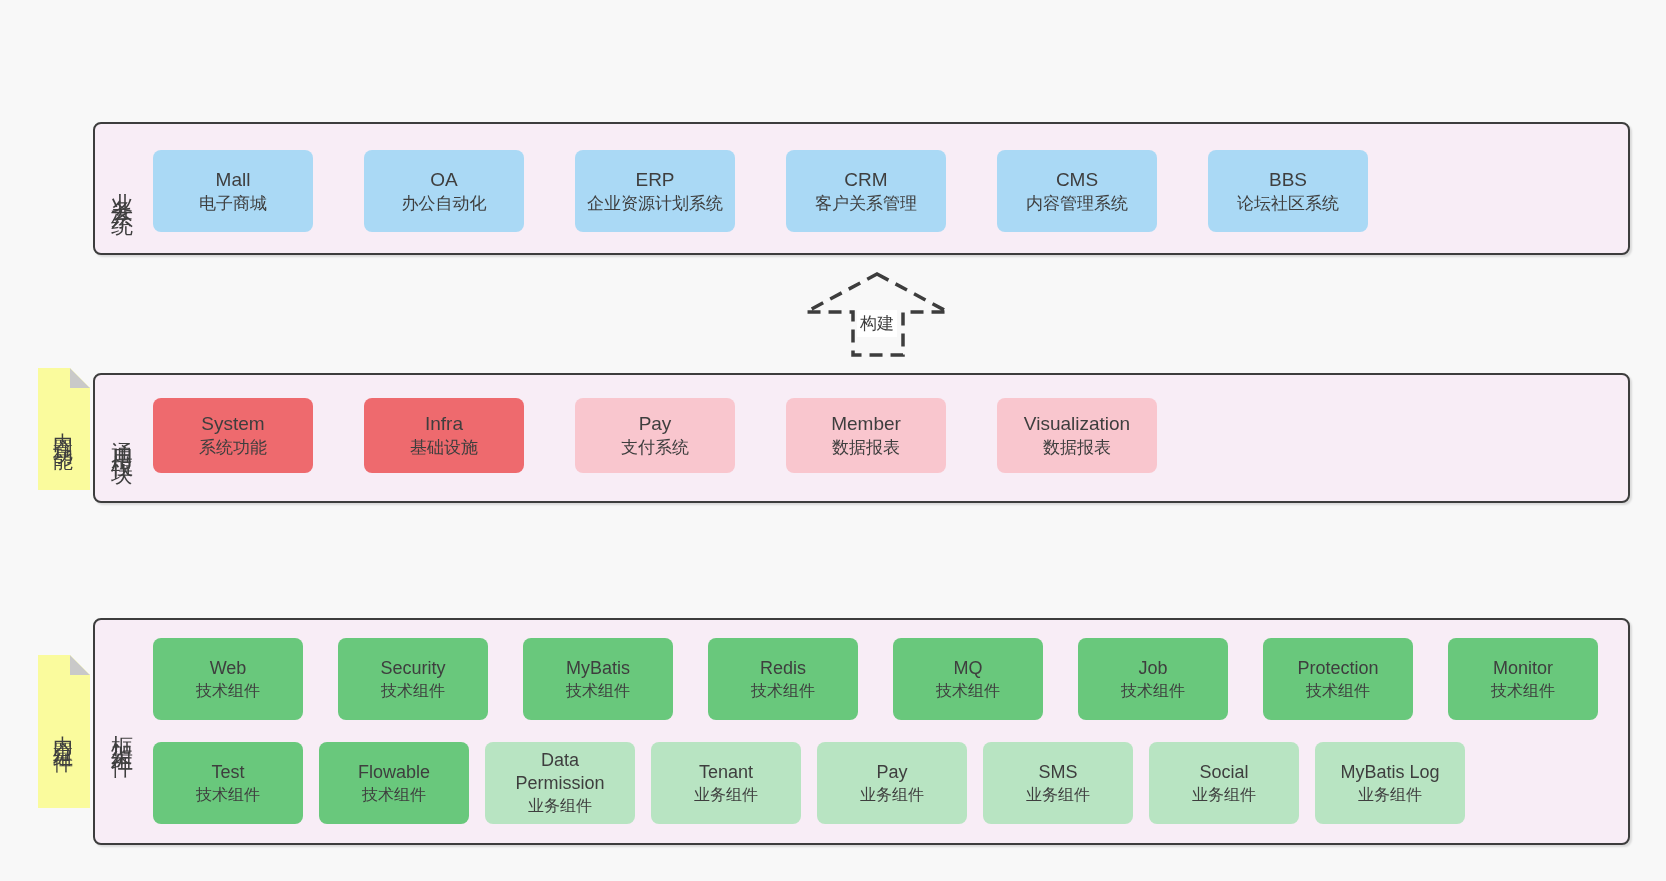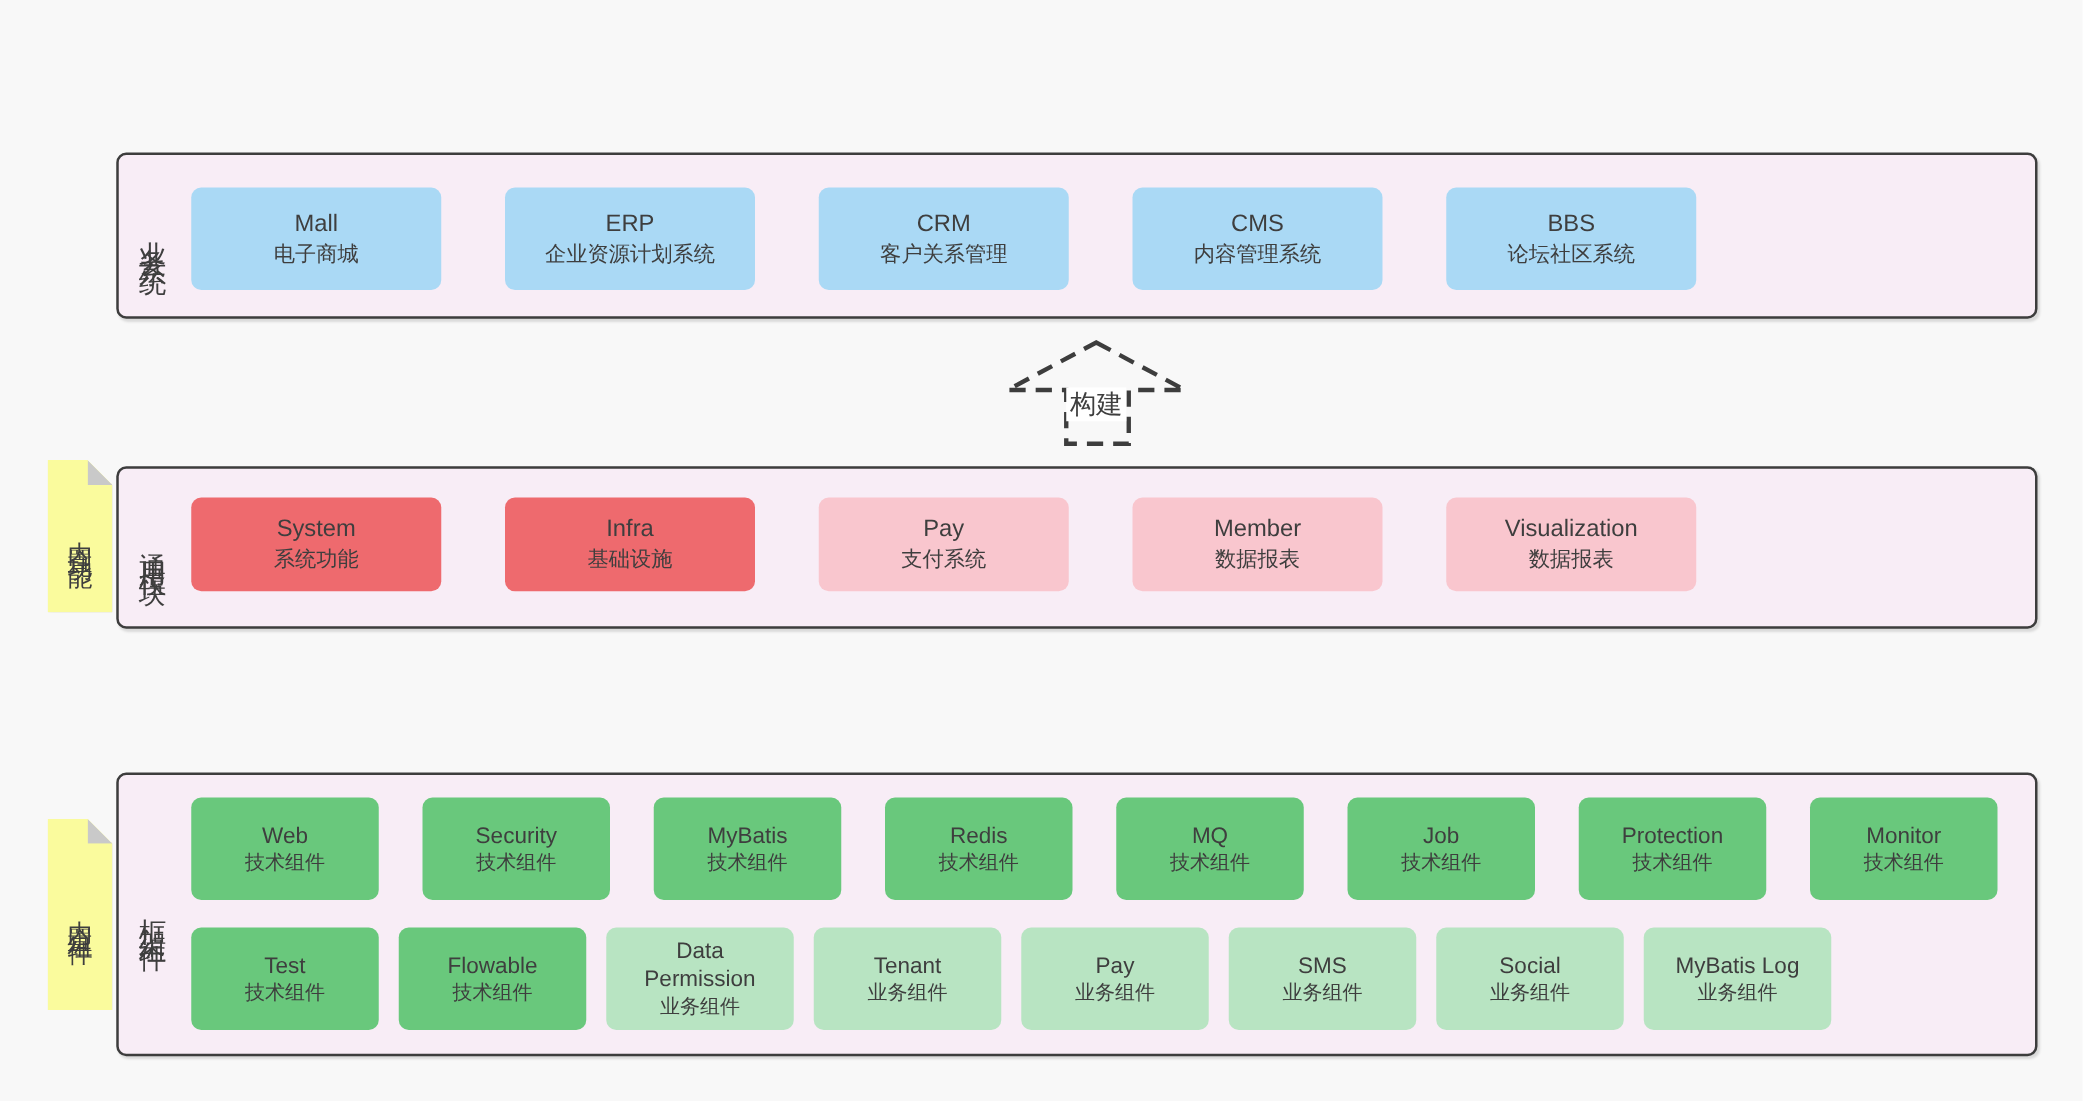--- a/index.html
+++ b/index.html
@@ -41,42 +41,42 @@
   .panel-modules  .row{top:23px;}
   .panel-framework .row.r1{top:18px;}
   .panel-framework .row.r2{top:122px;gap:16px;}
   .box{
     border-radius:8px;
     display:flex;flex-direction:column;
     align-items:center;justify-content:center;
     text-align:center;
     color:var(--text);
   }
-  .row-wide .box{width:200px;height:75px;}
+  .row-wide .box{width:160px;height:75px;}
   .panel-business .row-wide .box{height:82px;}
   .row-narrow .box{width:150px;height:82px;padding:0 2px;box-sizing:border-box;}
   .box-title{font-size:19px;line-height:25px;}
   .box-sub{font-size:17px;line-height:24px;}
   .row-narrow .box-title{font-size:18px;line-height:23px;max-width:118px;}
   .row-narrow .box-sub{font-size:16px;line-height:22px;}
   .v-blue{background:var(--blue);}
   .v-red{background:var(--red);}
   .v-pink{background:var(--pink);}
   .v-green{background:var(--green);}
   .v-green_light{background:var(--green_light);}
   
   .arrow{position:absolute;width:146px;height:86px;}
   .arrow-build{left:804px;top:271px;}
   .arrow-implement{left:819px;top:517px;}
   .arrow svg{position:absolute;left:0;top:0;}
   .arrow-label{
     position:absolute;left:50%;top:39px;
     transform:translateX(-50%);
     background:var(--label_bg);
-    font-size:21px;line-height:27px;
+    font-size:17px;line-height:27px;
     padding:0 3px;
     color:var(--text);
     white-space:nowrap;
   }
   
   .sticky{
     position:absolute;left:38px;width:52px;
     background:var(--sticky);
     box-shadow:1px 1px 3px rgba(0,0,0,0.2);
     clip-path:polygon(0 0,calc(100% - 20px) 0,100% 20px,100% 100%,0 100%);
@@ -114,20 +114,24 @@
   </div>
 
   <div class="panel panel-business">
     <div class="sec-label">业务系统</div>
     <div class="row row-wide">
       <div class="box v-blue">
         <div class="box-title">Mall</div>
         <div class="box-sub">电子商城</div>
       </div>
       <div class="box v-blue">
+        <div class="box-title">OA</div>
+        <div class="box-sub">办公自动化</div>
+      </div>
+      <div class="box v-blue">
         <div class="box-title">ERP</div>
         <div class="box-sub">企业资源计划系统</div>
       </div>
       <div class="box v-blue">
         <div class="box-title">CRM</div>
         <div class="box-sub">客户关系管理</div>
       </div>
       <div class="box v-blue">
         <div class="box-title">CMS</div>
         <div class="box-sub">内容管理系统</div>

